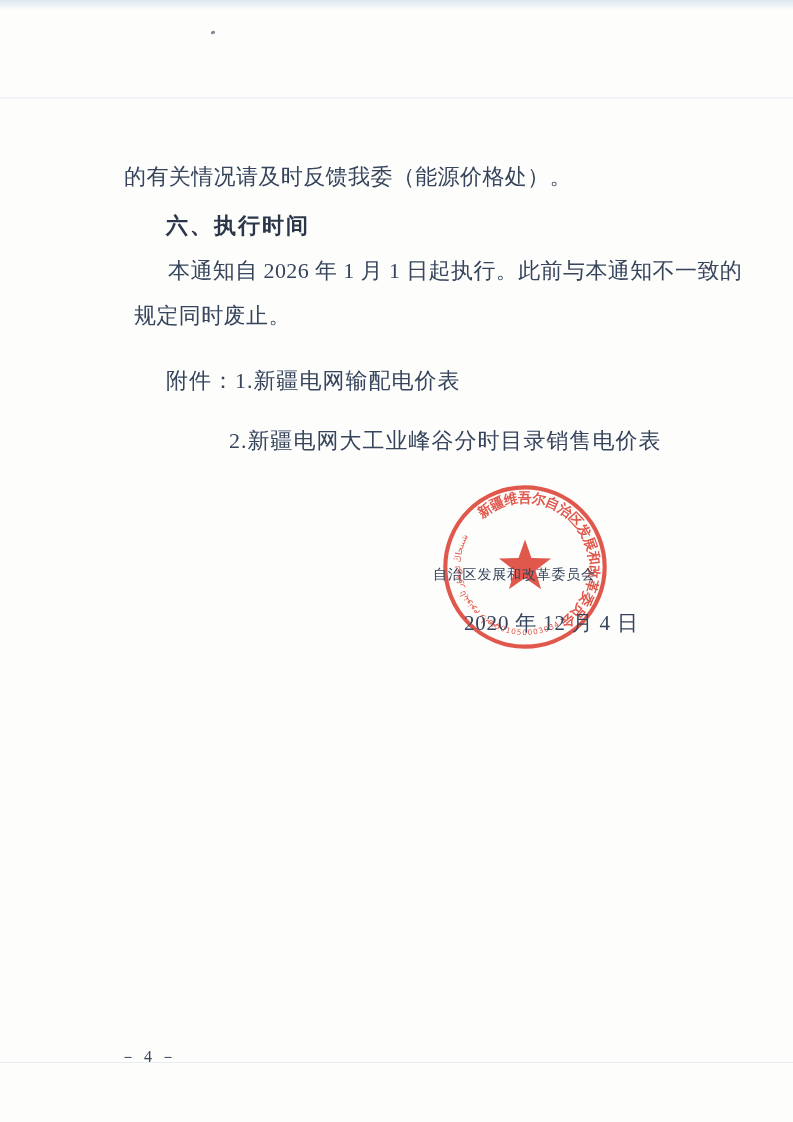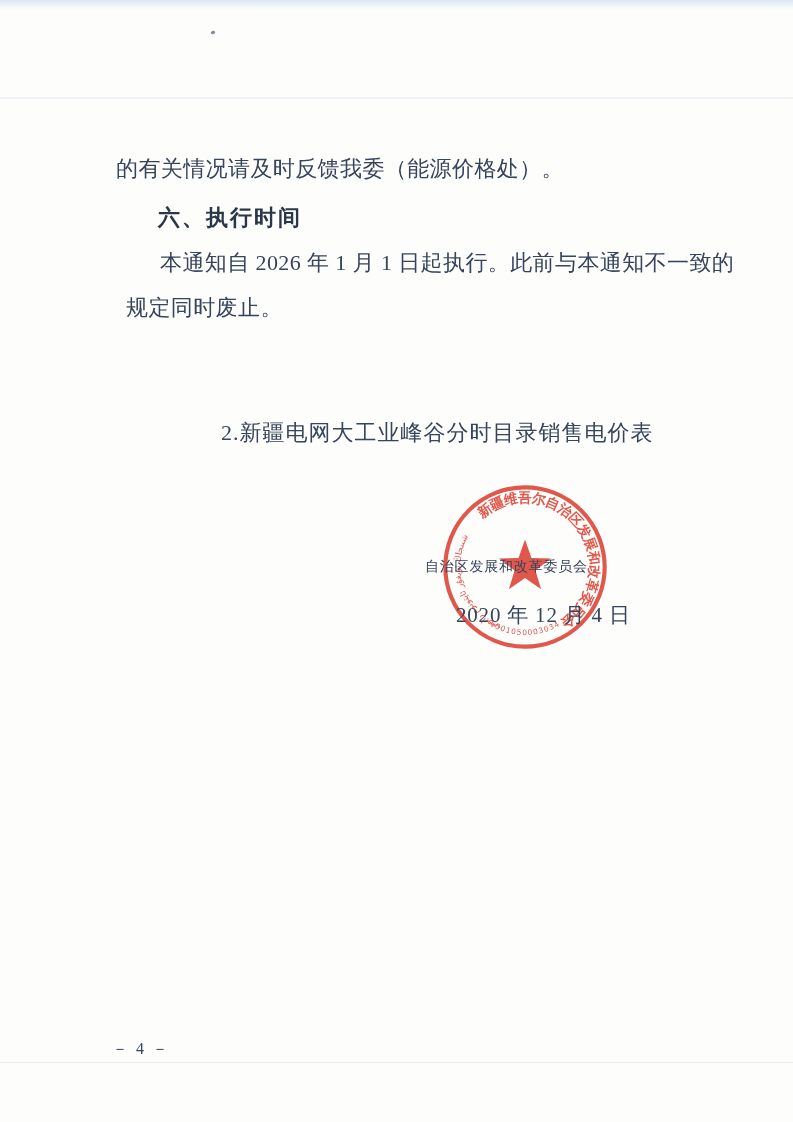--- a/index.html
+++ b/index.html
@@ -31,21 +31,21 @@
   }
   .streak-1 { top: 97px; }
   .streak-2 { top: 1062px; background: rgba(190,205,220,0.35); height: 1px; }
   .speck {
     position: absolute; left: 211px; top: 31px; width: 4px; height: 3px;
     background: #69758a; opacity: .85; border-radius: 1px;
     transform: rotate(-20deg);
   }
   .txt {
     position: absolute;
-    margin: 8px;
+    margin: 16px;
     white-space: pre;
     font-size: 22px;
     letter-spacing: 0.4px;
     line-height: 1.2;
   }
   .intro-line   { left: 108px; top: 148px; }
   .section-heading {
     left: 150px; top: 197px;
     font-family: "Liberation Sans", "DejaVu Sans", sans-serif;
     font-weight: 700;
@@ -99,20 +99,21 @@
   <div class="speck"></div>
 
   <p class="txt intro-line">的有关情况请及时反馈我委（能源价格处）。</p>
 
   <h2 class="txt section-heading">六、执行时间</h2>
 
   <p class="txt para-line-1">本通知自 2026 年 1 月 1 日起执行。此前与本通知不一致的</p>
 
   <p class="txt para-line-2">规定同时废止。</p>
 
+  <p class="txt attach-line-1"><span>附件：</span><span>1.新疆电网输配电价表</span></p>
 
   <p class="txt attach-line-2">2.新疆电网大工业峰谷分时目录销售电价表</p>
 
   <div class="seal">
     <svg viewBox="0 0 200 200" width="166" height="166">
       <defs>
         <path id="arcFull" d="M 22,100 a 78,78 0 1,1 156,0 a 78,78 0 1,1 -156,0"></path>
         <path id="arcLeft" d="M 100,178 a 78,78 0 1,1 0,-156"></path>
         <path id="arcBottom" d="M 18,100 a 82,82 0 0,0 164,0"></path>
       </defs>

